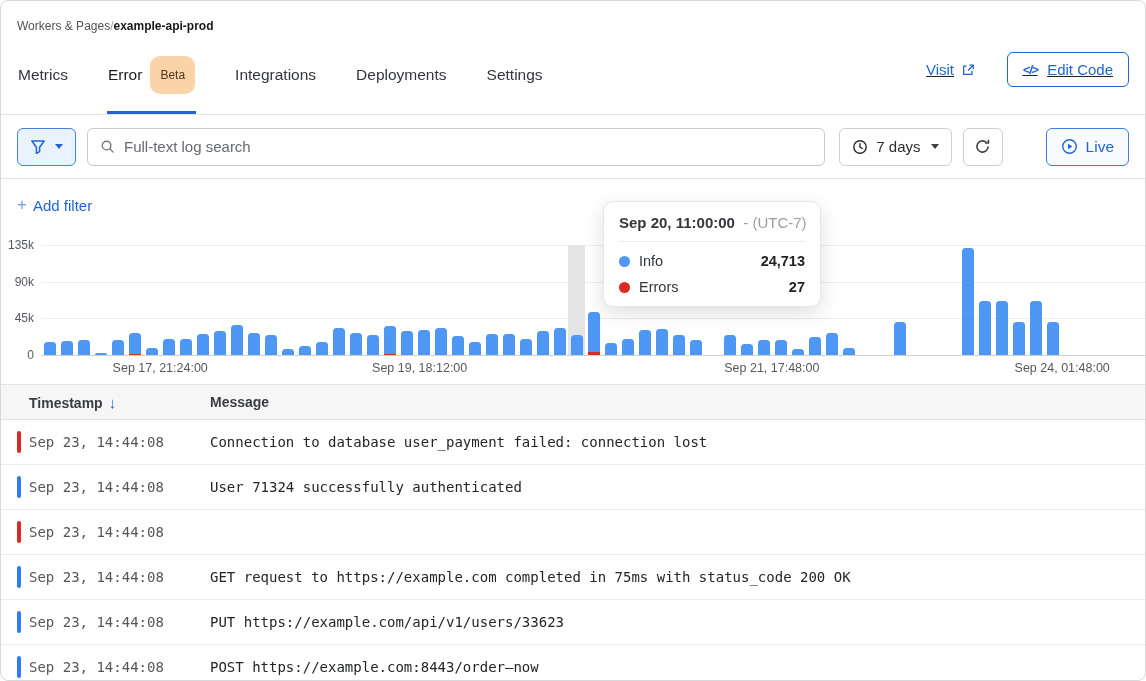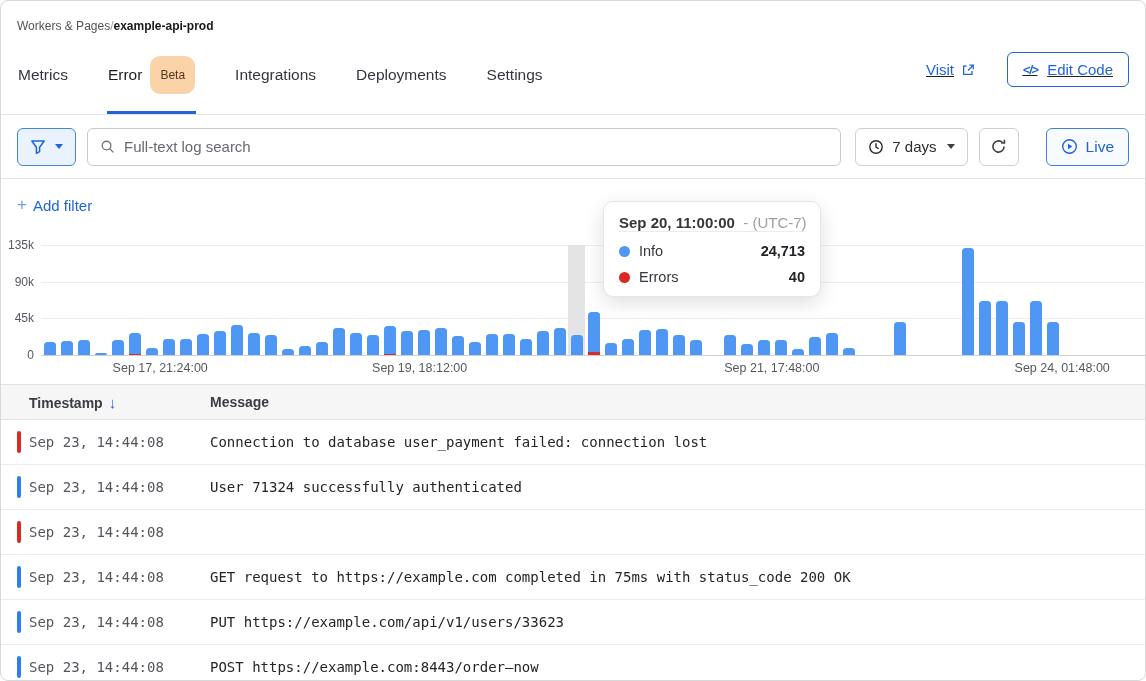--- a/index.html
+++ b/index.html
@@ -37,21 +37,21 @@
   .code-glyph{font-size:12.5px;letter-spacing:-1px;font-weight:700;transform:skewX(-6deg);}
 
   
   .filterrow{display:flex;align-items:center;gap:11px;padding:13px 16px;border-bottom:1px solid var(--divider);height:64px;}
   .filter-btn{display:flex;align-items:center;gap:9px;background:#eaf2fd;border:1px solid #4285dd;color:var(--accent);border-radius:6px;height:38px;padding:0 12px;cursor:pointer;}
   .search{flex:1;display:flex;align-items:center;gap:9px;height:38px;border:1px solid #c9c9cc;border-radius:6px;padding:0 12px;color:#71747a;}
   .search input{border:none;outline:none;flex:1;font-size:15px;font-family:"Liberation Sans",sans-serif;color:#2a2b2e;background:transparent;}
   .search input::placeholder{color:#66696f;}
   .range-btn{display:flex;align-items:center;gap:8px;height:38px;border:1px solid #cfcfd2;background:#fff;border-radius:6px;padding:0 12px;font-size:15px;color:#2a2c30;cursor:pointer;margin-left:3px;}
   .refresh-btn{display:flex;align-items:center;justify-content:center;width:40px;height:38px;border:1px solid #cfcfd2;background:#fff;border-radius:6px;color:#3c3e43;cursor:pointer;}
-  .live-btn{display:flex;align-items:center;gap:8px;height:38px;border:1px solid #3d7fe0;background:#f7fbff;border-radius:6px;padding:0 14px;font-size:15.5px;color:var(--accent);cursor:pointer;margin-left:16px;}
+  .live-btn{display:flex;align-items:center;gap:8px;height:38px;border:1px solid #3d7fe0;background:#f7fbff;border-radius:6px;padding:0 14px;font-size:15.5px;color:var(--accent);cursor:pointer;margin-left:32px;}
   .caret{width:0;height:0;border-left:4.5px solid transparent;border-right:4.5px solid transparent;border-top:5.5px solid currentColor;}
   .range-btn .caret{color:#3c3e43;margin-left:2px;}
 
   
   .addrow{height:52px;display:flex;align-items:center;padding:0 16px;}
   .addfilter{display:flex;align-items:center;gap:6px;color:var(--accent);font-size:15px;cursor:pointer;}
   .addfilter .plus{font-size:17px;color:#6f9fe8;}
 
   
   .chart{position:relative;height:153px;}
@@ -63,21 +63,21 @@
   .slot{flex:0 0 17px;height:100%;display:flex;align-items:flex-end;justify-content:center;position:relative;}
   .slot.hl{background:var(--hl-band);}
   .bar{width:12px;display:flex;flex-direction:column;justify-content:flex-end;}
   .seg-info{background:var(--bar-blue);border-radius:3.5px 3.5px 0 0;}
   .seg-err{background:var(--err-red);}
   .xlabels{position:absolute;left:40px;right:0;top:130px;height:20px;}
   .xtick{position:absolute;transform:translateX(-50%);font-size:12.5px;color:#55585e;white-space:nowrap;}
 
   
   .tooltip{position:absolute;left:602px;top:200px;width:218px;background:#fff;border:1px solid #e5e5e7;border-radius:10px;box-shadow:0 6px 20px rgba(0,0,0,.13);padding:12px 15px 11px 15px;z-index:5;}
-  .tt-head{font-size:15px;border-bottom:1px solid #ececee;white-space:nowrap;}
+  .tt-head{font-size:15px;padding-bottom:10px;border-bottom:1px solid #ececee;white-space:nowrap;}
   .tt-time{font-weight:700;color:#34373c;}
   .tt-zone{color:#9b9ea4;font-weight:500;}
   .tt-rows{padding-top:11px;display:flex;flex-direction:column;gap:10px;}
   .tt-row{display:flex;align-items:center;gap:9px;font-size:14.5px;color:#33363b;}
   .dot{width:11px;height:11px;border-radius:50%;}
   .tt-val{margin-left:auto;font-weight:700;color:#202327;}
 
   
   .tbl-head{display:flex;align-items:center;height:36px;background:#f6f6f7;border-top:1px solid #e2e2e4;border-bottom:1px solid #e2e2e4;font-size:14px;font-weight:700;color:#393c41;}
   .col-ts{width:209px;padding-left:28px;flex:0 0 auto;}
@@ -504,21 +504,21 @@
     </div>
     <div class="tt-rows" id="tt-rows">
         <div class="tt-row">
           <span class="dot" style="background: rgb(78, 151, 245);"></span>
           <span>Info</span>
           <span class="tt-val">24,713</span>
         </div>
         <div class="tt-row">
           <span class="dot" style="background: rgb(218, 42, 35);"></span>
           <span>Errors</span>
-          <span class="tt-val">40</span>
+          <span class="tt-val">27</span>
         </div>
       </div>
   </div>
 
   <div>
     <div class="tbl-head">
       <div class="col-ts">
         <span id="col0-label">Timestamp</span><span class="sort-arrow">↓</span>
       </div>
       <div class="col-msg">

